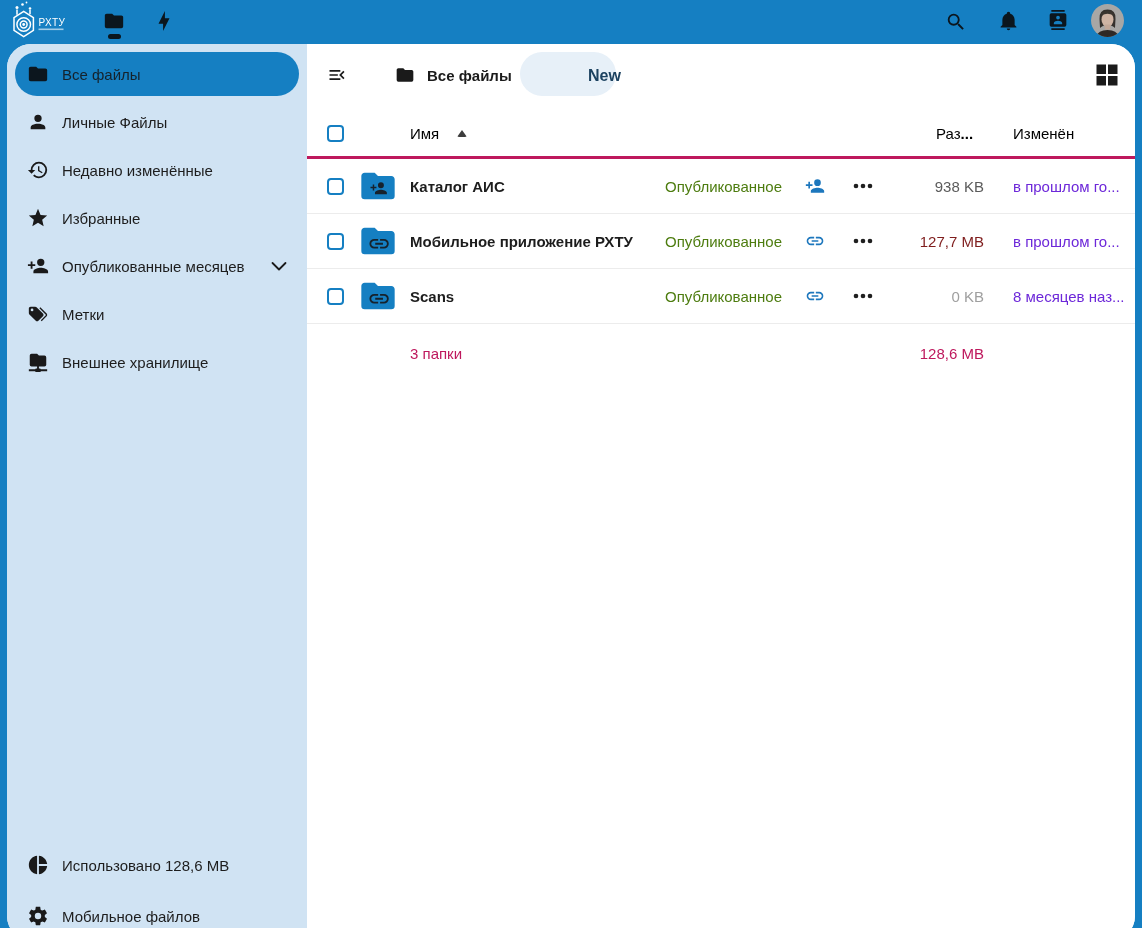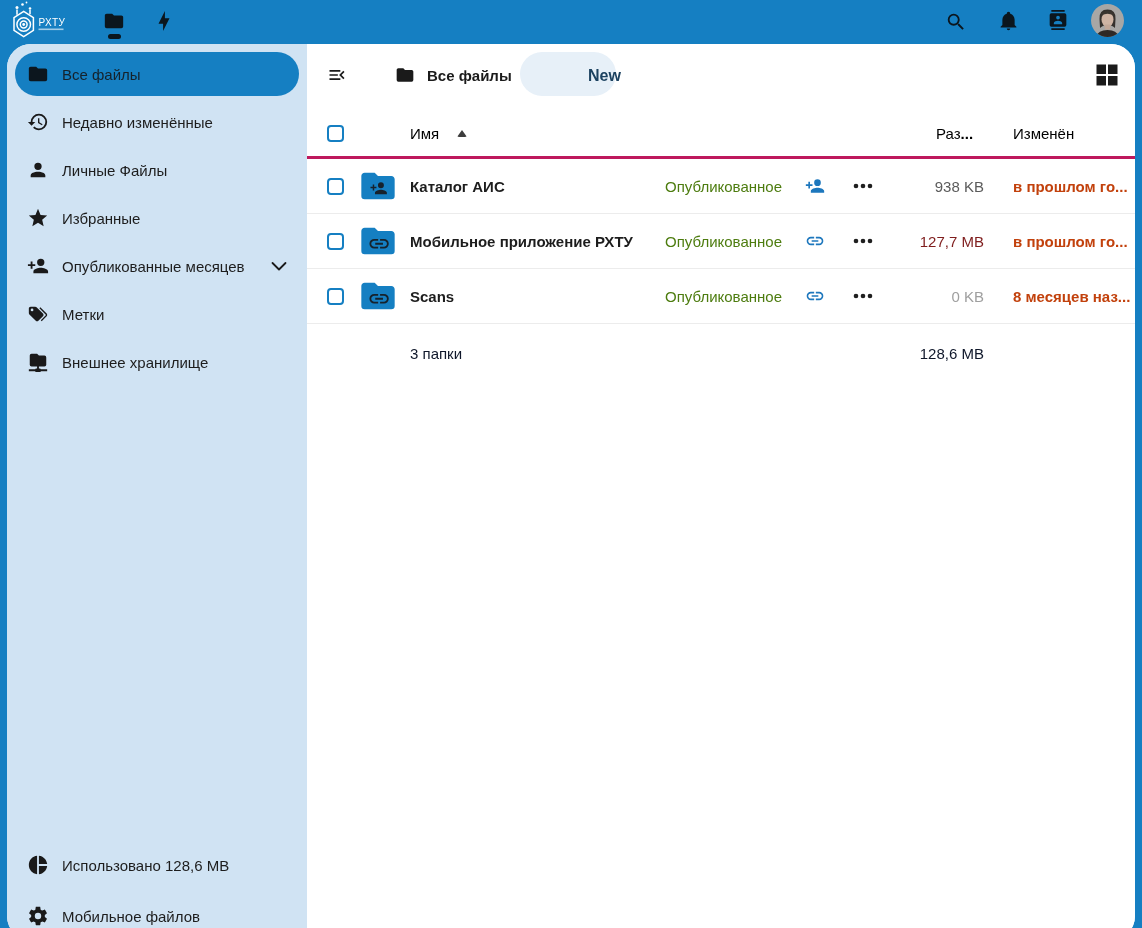--- a/index.html
+++ b/index.html
@@ -42,25 +42,25 @@
   .cb {
     position:absolute; width:17px; height:17px; border:2px solid #157fc2;
     border-radius:4px; background:#fff;
   }
   #thead { position:absolute; top:68px; left:0; right:0; height:46.5px; border-bottom:3px solid #be185d;
     color:#000000; font-size:15px; }
   .frow { position:absolute; left:0; right:0; height:55px; border-bottom:1px solid #ececec; font-size:15px; }
   .fname { position:absolute; left:103px; top:50%; transform:translateY(-50%); color:#1d1d1d;font-weight:bold; }
   .fpub  { position:absolute; left:358px; top:50%; transform:translateY(-50%); color:#4d7c0f; }
   .fsize { position:absolute; left:560px; width:117px; text-align:right; top:50%; transform:translateY(-50%); }
-  .fdate { position:absolute; left:706px; top:50%; transform:translateY(-50%); color:#c2410c;font-weight:bold; }
+  .fdate { position:absolute; left:706px; top:50%; transform:translateY(-50%); color:#6d28d9; }
   .ficon { position:absolute; left:50.5px; top:50%; transform:translateY(-50%); }
   .fbadge{ position:absolute; left:498px; top:50%; transform:translateY(-50%); }
   .fdots { position:absolute; left:542px; top:50%; transform:translateY(-50%); }
-  #summary { position:absolute; top:281.5px; left:0; right:0; height:55px; font-size:15px; color:#0f172a; }
+  #summary { position:absolute; top:281.5px; left:0; right:0; height:55px; font-size:15px; color:#be185d; }
 </style>
 </head>
 <body>
 <div id="header">
   <svg id="logo" width="120" height="44" viewBox="0 0 120 44" style="position:absolute;left:0;top:0">
     <g stroke="#fff" fill="none" stroke-width="1.5">
       <path d="M14 17.6 L23.7 11.3 L33.4 17.6 V30.4 L23.7 36.7 L14 30.4 Z"></path>
       <circle cx="23.7" cy="24.5" r="6.8"></circle>
       <circle cx="23.7" cy="24.5" r="3.4"></circle>
       <path d="M17 14.8 V9.5 M30 14.2 V10"></path>
@@ -111,29 +111,29 @@
   <div id="sidebar">
     <div id="navlist">
       <div class="navitem active">
         <svg class="nicon" viewBox="0 0 24 24" fill="#0c161e">
             <path d="M10,4H4C2.89,4 2,4.89 2,6V18A2,2 0 0,0 4,20H20A2,2 0 0,0 22,18V8C22,6.89 21.1,6 20,6H12L10,4Z"></path>
           </svg>
         <span>Все файлы</span>
       </div>
       <div class="navitem">
         <svg class="nicon" viewBox="0 0 24 24" fill="#1a1a1a">
+            <path d="M12,4A4,4 0 0,1 16,8A4,4 0 0,1 12,12A4,4 0 0,1 8,8A4,4 0 0,1 12,4M12,14C16.42,14 20,15.79 20,18V20H4V18C4,15.79 7.58,14 12,14Z"></path>
+          </svg>
+        <span>Личные Файлы</span>
+      </div>
+      <div class="navitem">
+        <svg class="nicon" viewBox="0 0 24 24" fill="#1a1a1a">
             <path d="M13.5,8H12V13L16.28,15.54L17,14.33L13.5,12.25V8M13,3A9,9 0 0,0 4,12H1L4.96,16.03L9,12H6A7,7 0 0,1 13,5A7,7 0 0,1 20,12A7,7 0 0,1 13,19C11.07,19 9.32,18.21 8.06,16.94L6.64,18.36C8.27,20 10.5,21 13,21A9,9 0 0,0 22,12A9,9 0 0,0 13,3Z"></path>
           </svg>
         <span>Недавно изменённые</span>
-      </div>
-      <div class="navitem">
-        <svg class="nicon" viewBox="0 0 24 24" fill="#1a1a1a">
-            <path d="M12,4A4,4 0 0,1 16,8A4,4 0 0,1 12,12A4,4 0 0,1 8,8A4,4 0 0,1 12,4M12,14C16.42,14 20,15.79 20,18V20H4V18C4,15.79 7.58,14 12,14Z"></path>
-          </svg>
-        <span>Личные Файлы</span>
       </div>
       <div class="navitem">
         <svg class="nicon" viewBox="0 0 24 24" fill="#1a1a1a">
             <path d="M12,17.27L18.18,21L16.54,13.97L22,9.24L14.81,8.62L12,2L9.19,8.62L2,9.24L7.45,13.97L5.82,21L12,17.27Z"></path>
           </svg>
         <span>Избранные</span>
       </div>
       <div class="navitem">
         <svg class="nicon" viewBox="0 0 24 24" fill="#1a1a1a">
             <path d="M15,14C12.33,14 7,15.33 7,18V20H23V18C23,15.33 17.67,14 15,14M15,12A4,4 0 0,0 19,8A4,4 0 0,0 15,4A4,4 0 0,0 11,8A4,4 0 0,0 15,12M6,10V7H4V10H1V12H4V15H6V12H9V10H6Z"></path>

